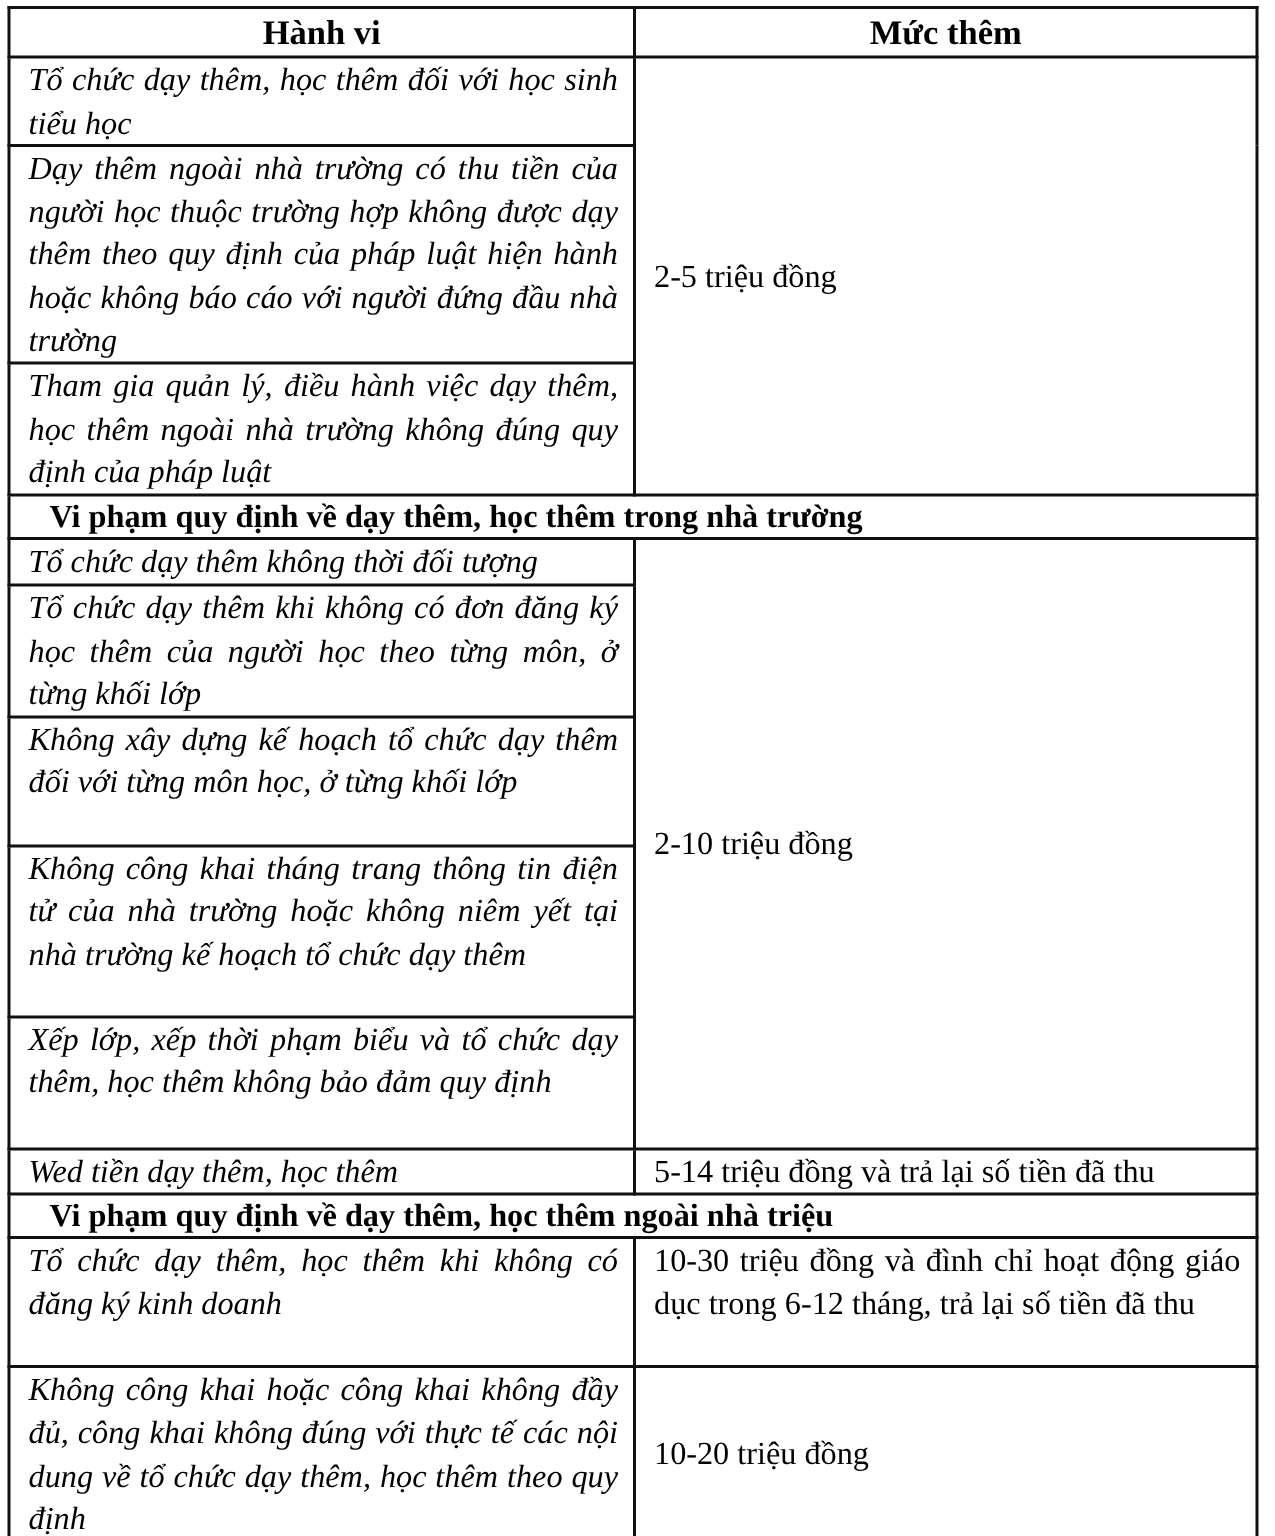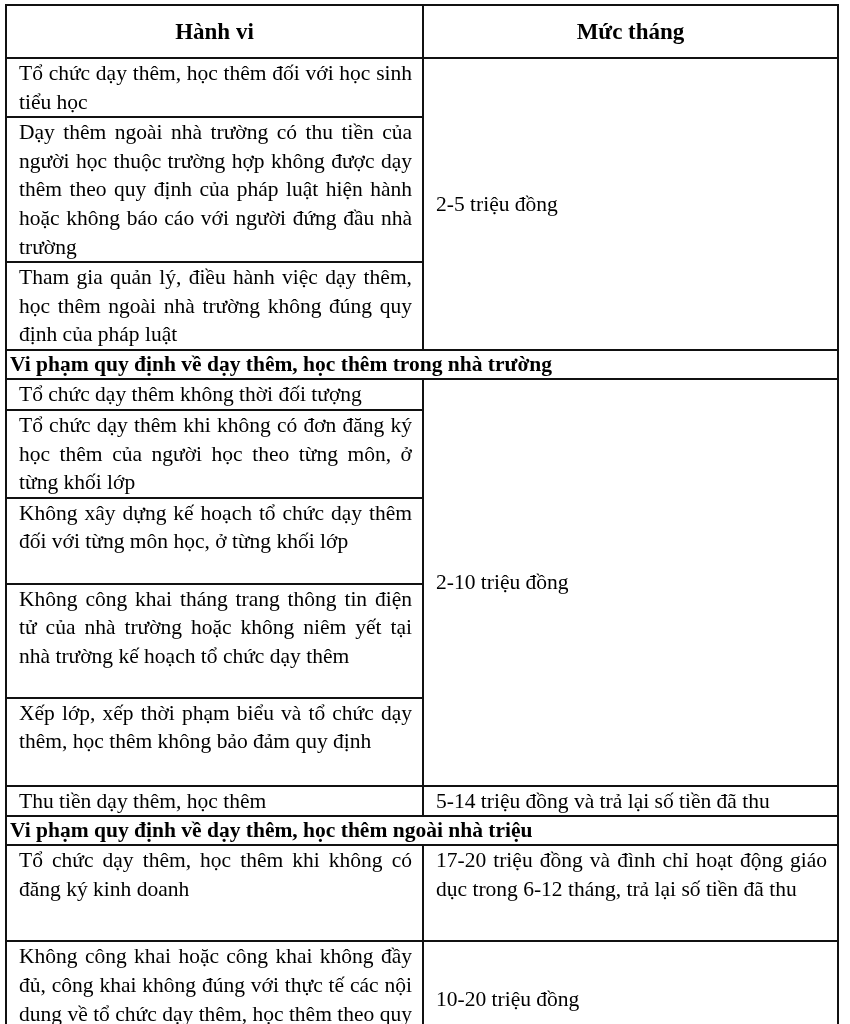--- a/index.html
+++ b/index.html
@@ -33,54 +33,55 @@
       border: 2px solid #111111;
       padding: 0 10px 0 12px;
       vertical-align: top;
     }
     th {
       font-weight: bold;
       font-size: 23px;
       text-align: center;
       height: 31px;
       line-height: 31px;
-      padding: 10px;
+      padding: 0;
     }
     td.behavior {
       text-align: justify;
       text-align-last: left;
+      font-style: italic;
     }
     td.penalty-center {
       vertical-align: middle;
     }
     td.penalty-left {
       text-align: justify;
       text-align-last: left;
     }
     td.section {
       font-weight: bold;
       text-align: left;
       height: 27px;
       line-height: 27px;
-      padding-left: 3px;
+      padding-left: 26px;
     }
   </style>
 </head>
 <body>
 
 <div class="table-wrap">
   <table>
     <colgroup>
       <col class="c1">
       <col class="c2">
     </colgroup>
     <thead>
       <tr>
         <th>Hành vi</th>
-        <th>Mức tháng</th>
+        <th>Mức thêm</th>
       </tr>
     </thead>
     <tbody>
 
       <tr style="height:58px">
         <td class="behavior">Tổ chức dạy thêm, học thêm đối với học sinh tiểu học</td>
         <td class="penalty-center" rowspan="3">2-5 triệu đồng</td>
       </tr>
       <tr style="height:144px">
         <td class="behavior">Dạy thêm ngoài nhà trường có thu tiền của người học thuộc trường hợp không được dạy thêm theo quy định của pháp luật hiện hành hoặc không báo cáo với người đứng đầu nhà trường</td>
@@ -102,30 +103,30 @@
       <tr style="height:86px">
         <td class="behavior">Không xây dựng kế hoạch tổ chức dạy thêm đối với từng môn học, ở từng khối lớp</td>
       </tr>
       <tr style="height:114px">
         <td class="behavior">Không công khai tháng trang thông tin điện tử của nhà trường hoặc không niêm yết tại nhà trường kế hoạch tổ chức dạy thêm</td>
       </tr>
       <tr style="height:88px">
         <td class="behavior">Xếp lớp, xếp thời phạm biểu và tổ chức dạy thêm, học thêm không bảo đảm quy định</td>
       </tr>
       <tr style="height:29px">
-        <td class="behavior">Thu tiền dạy thêm, học thêm</td>
+        <td class="behavior">Wed tiền dạy thêm, học thêm</td>
         <td class="penalty-left">5-14 triệu đồng và trả lại số tiền đã thu</td>
       </tr>
 
       <tr>
         <td class="section" colspan="2">Vi phạm quy định về dạy thêm, học thêm ngoài nhà triệu</td>
       </tr>
-      <tr style="height:96px">
+      <tr style="height:86px">
         <td class="behavior">Tổ chức dạy thêm, học thêm khi không có đăng ký kinh doanh</td>
-        <td class="penalty-left">17-20 triệu đồng và đình chỉ hoạt động giáo dục trong 6-12 tháng, trả lại số tiền đã thu</td>
+        <td class="penalty-left">10-30 triệu đồng và đình chỉ hoạt động giáo dục trong 6-12 tháng, trả lại số tiền đã thu</td>
       </tr>
       <tr style="height:114px">
         <td class="behavior">Không công khai hoặc công khai không đầy đủ, công khai không đúng với thực tế các nội dung về tổ chức dạy thêm, học thêm theo quy định</td>
         <td class="penalty-center">10-20 triệu đồng</td>
       </tr>
     </tbody>
   </table>
 </div>
 
 </body></html>

